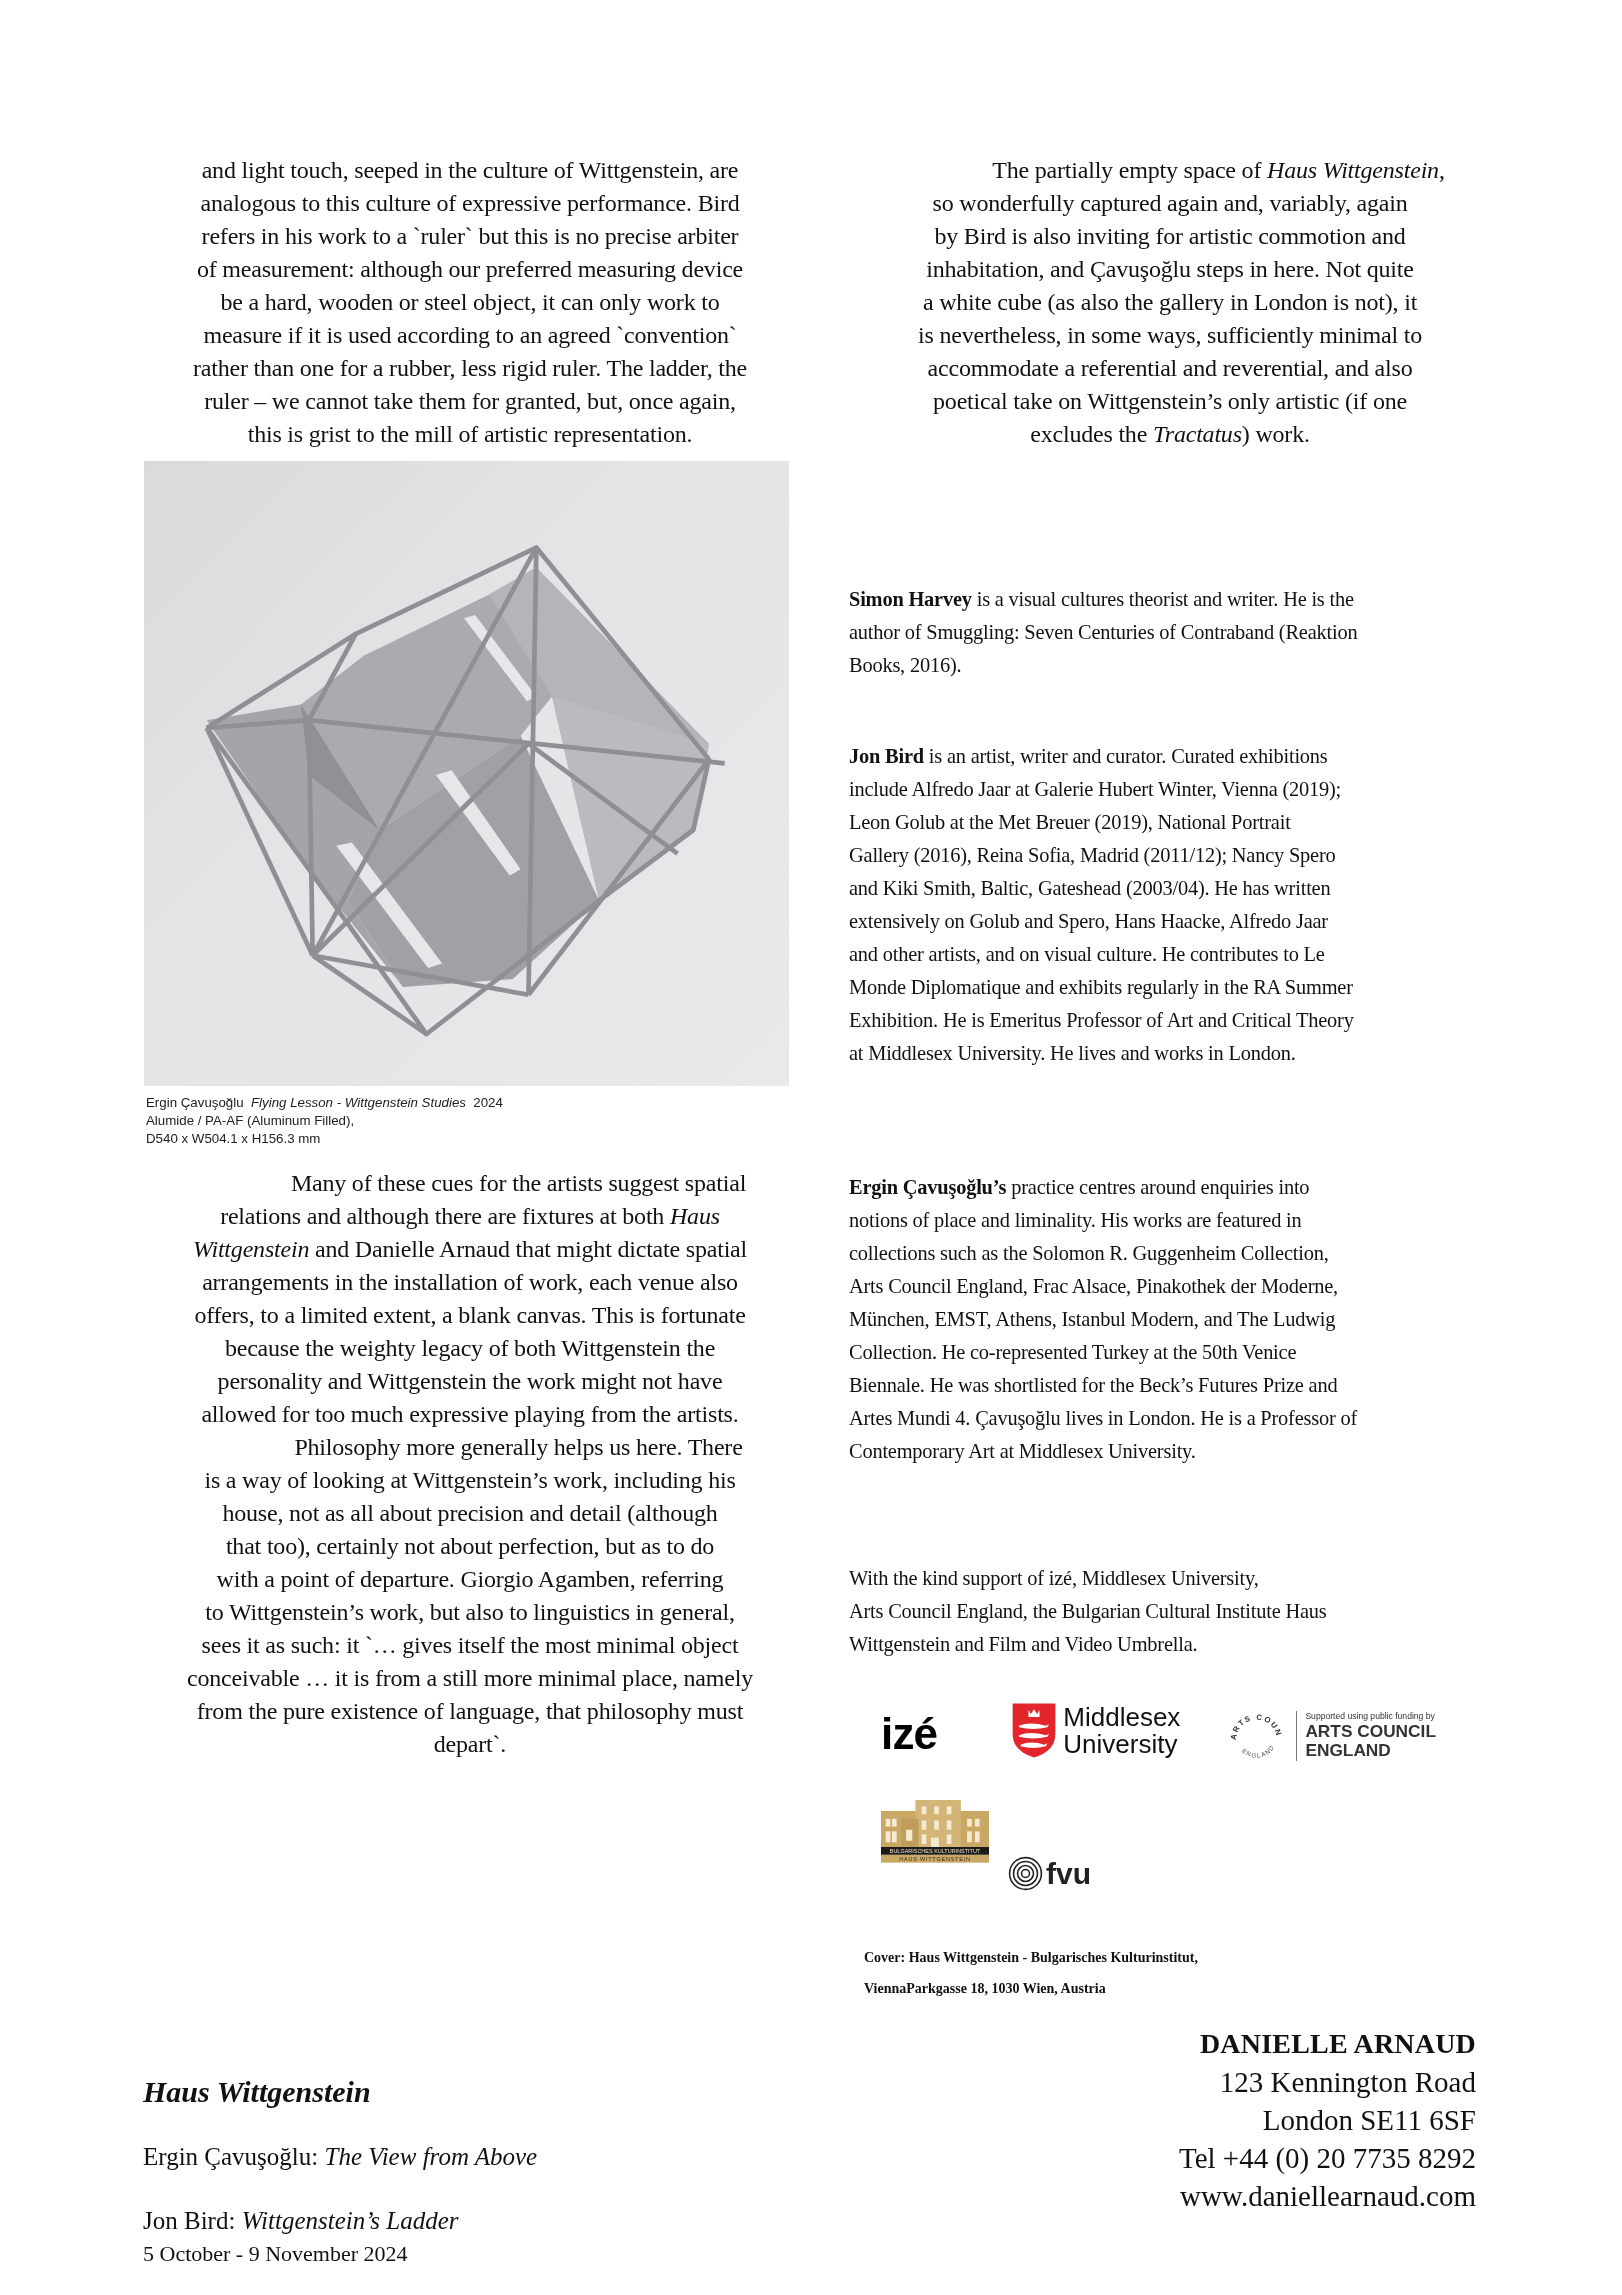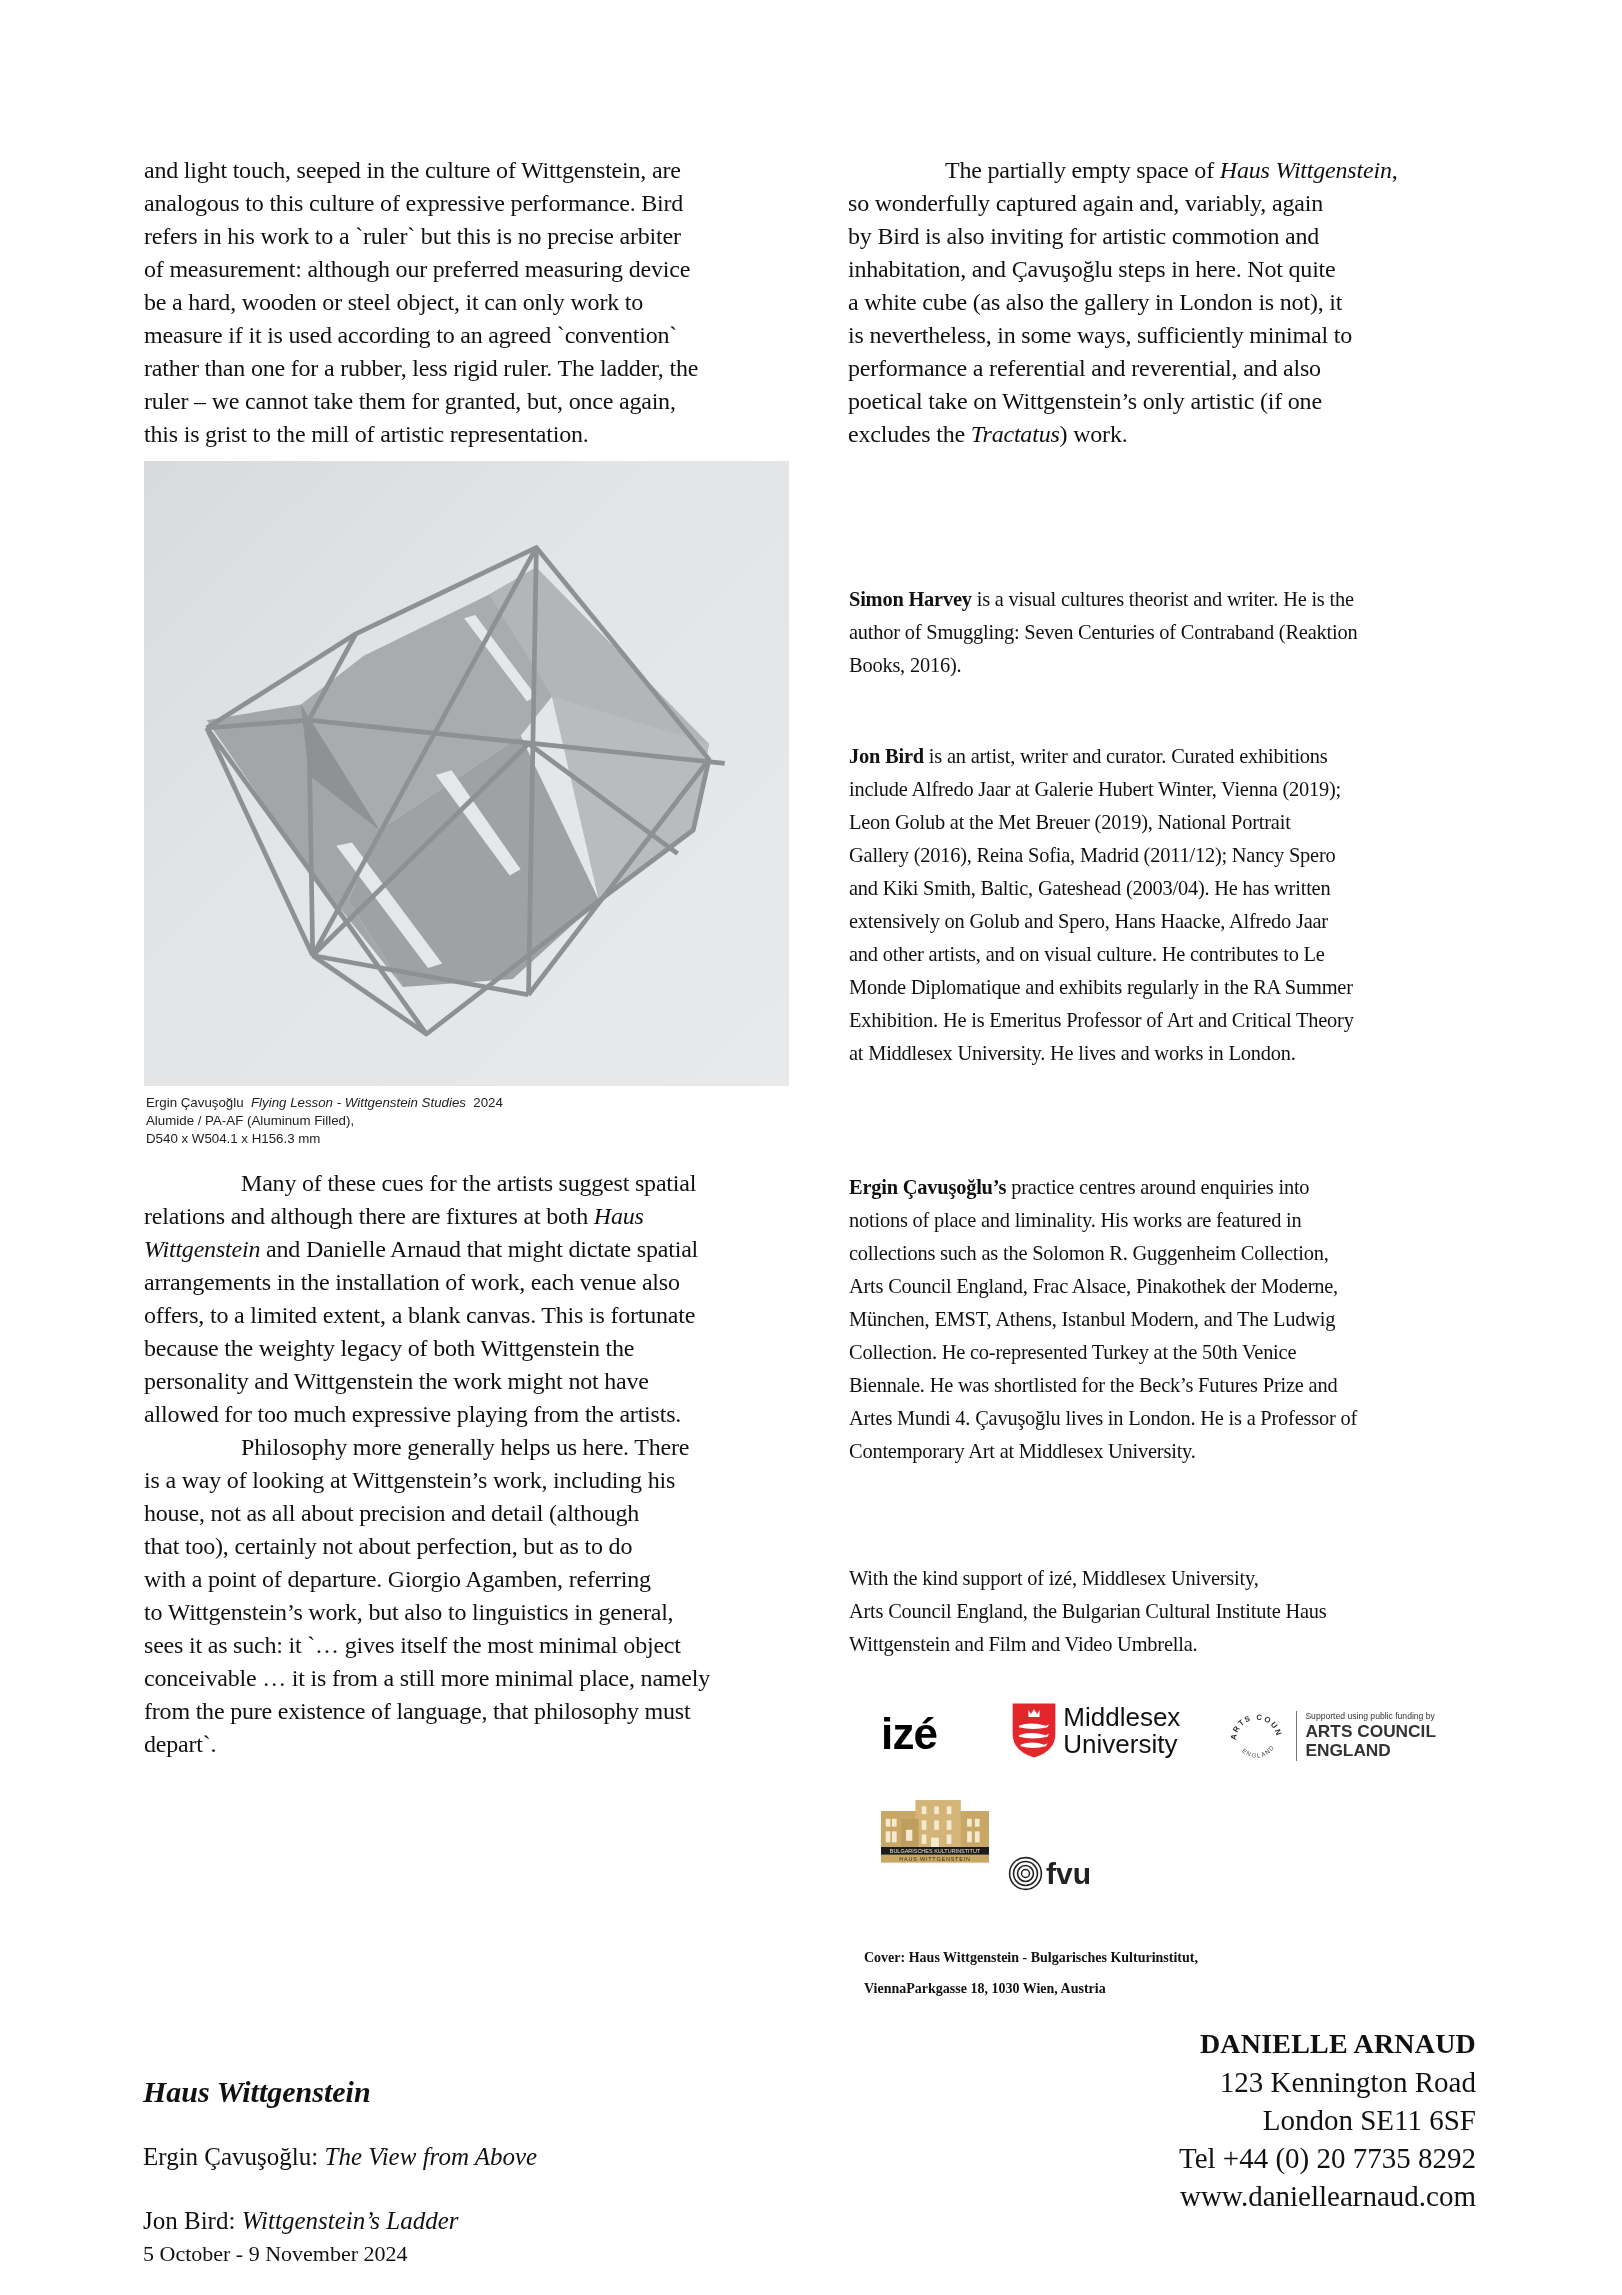--- a/index.html
+++ b/index.html
@@ -1,19 +1,19 @@
 <!DOCTYPE html>
 <html style="font-size:12.6px"><head>
 <meta charset="utf-8">
 <style>
   html, body { margin: 0; padding: 0; background: #ffffff; }
   body { width: 1623px; height: 2295px; position: relative; overflow: hidden; color: #111; font-family: "Liberation Serif", "DejaVu Serif", serif; }
   .col { position: absolute; }
   .body-text { font-size: 24px; line-height: 33px; letter-spacing: -0.2px; }
-  .body-text p { margin: 0; }
+  .body-text p { margin: 0; text-align: center; }
   .line { display: block; white-space: nowrap; }
   .bio { font-size: 20.4px; line-height: 33px; letter-spacing: -0.2px; margin: 0; }
   .bio b { font-weight: bold; }
   i { font-style: italic; }
 
   #left-col { left: 144px; top: 154px; width: 652px; }
   #photo { position: absolute; left: 144px; top: 461px; width: 645px; height: 625px; background: linear-gradient(135deg, #d9dadc 0%, #e3e4e6 40%, #e8e9eb 100%); overflow: hidden; }
   #caption { position: absolute; left: 146px; top: 1094px; width: 550px; font-family: "Liberation Sans", "DejaVu Sans", sans-serif; font-size: 13.3px; line-height: 18px; color: #222; }
   #left-col-2 { left: 144px; top: 1167px; width: 652px; }
 
@@ -128,21 +128,21 @@
 </div>
 
 <div id="right-col" class="col body-text">
   <p>
     <span class="line" style="padding-left:97px"><span>The partially empty space of </span><i>Haus Wittgenstein</i><span>,</span></span>
     <span class="line">so wonderfully captured again and, variably, again</span>
     <span class="line">by Bird is also inviting for artistic commotion and</span>
     <span class="line">inhabitation, and Çavuşoğlu steps in here. Not quite</span>
     <span class="line">a white cube (as also the gallery in London is not), it</span>
     <span class="line">is nevertheless, in some ways, sufficiently minimal to</span>
-    <span class="line">performance a referential and reverential, and also</span>
+    <span class="line">accommodate a referential and reverential, and also</span>
     <span class="line">poetical take on Wittgenstein’s only artistic (if one</span>
     <span class="line"><span>excludes the </span><i>Tractatus</i><span>) work.</span></span>
   </p>
 </div>
 
 <div id="bio-harvey" class="col bio">
   <span class="line"><b>Simon Harvey</b><span> is a visual cultures theorist and writer. He is the</span></span>
   <span class="line">author of Smuggling: Seven Centuries of Contraband (Reaktion</span>
   <span class="line">Books, 2016).</span>
 </div>

